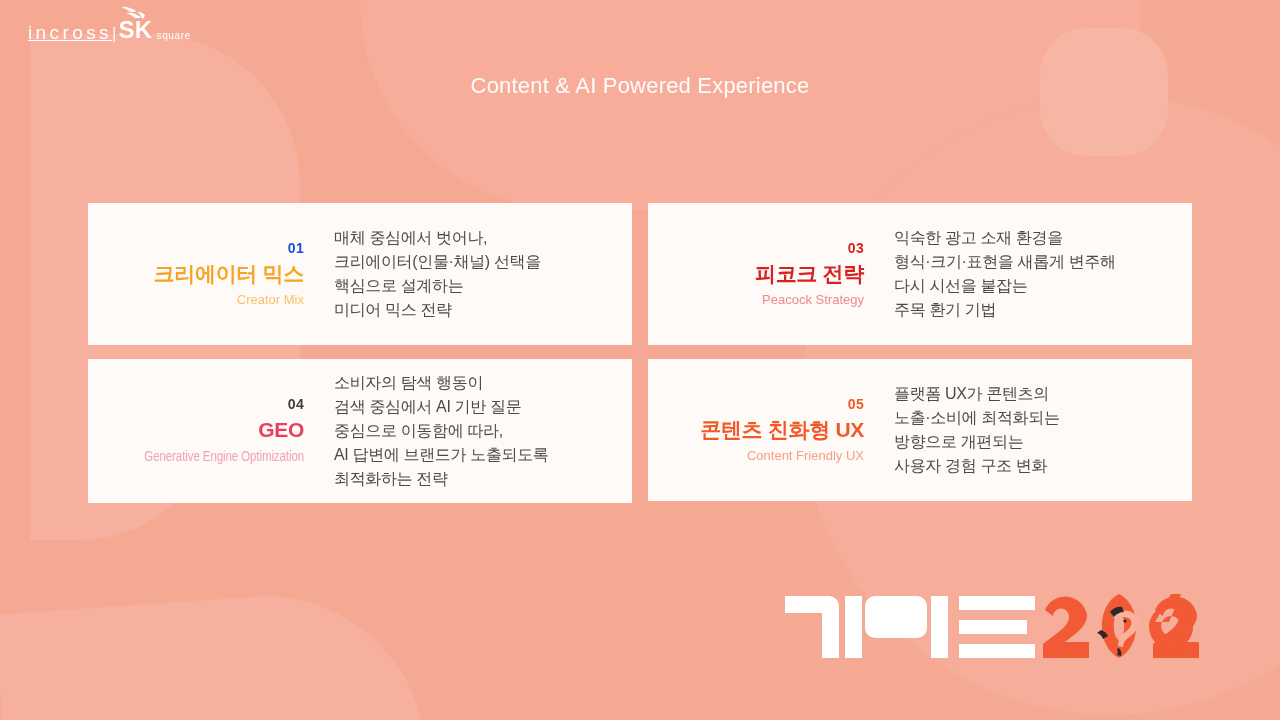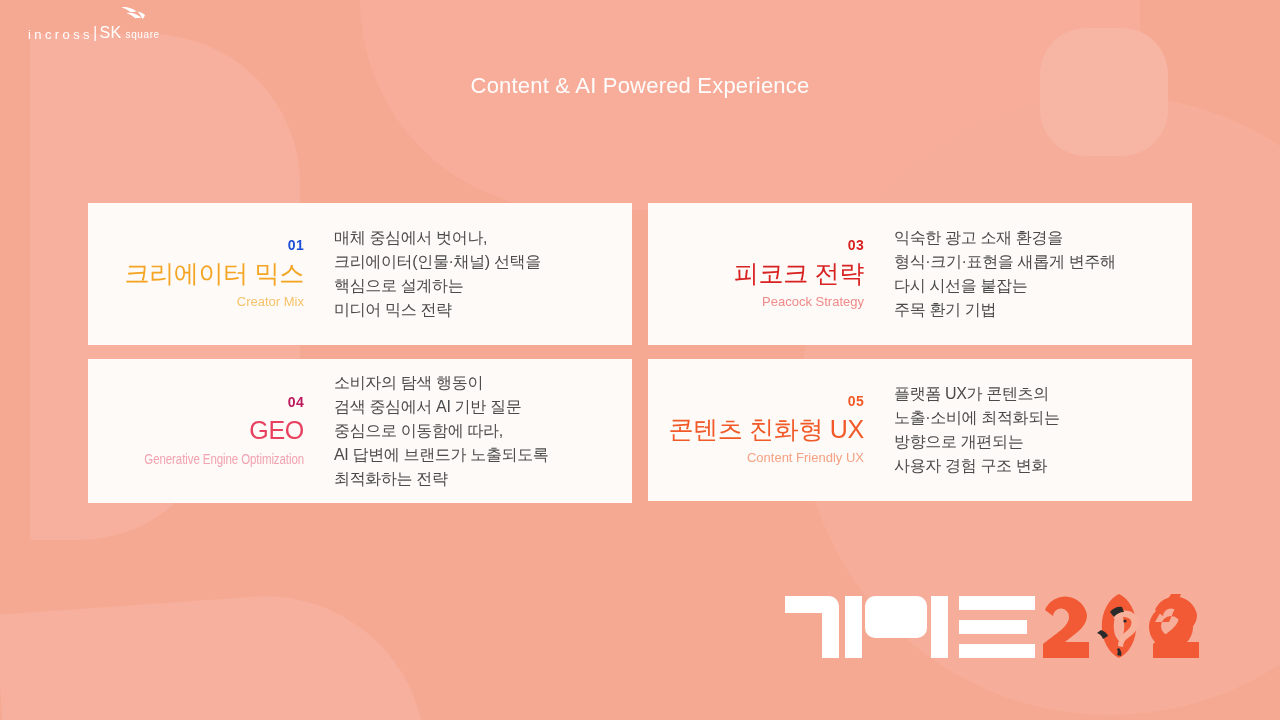--- a/index.html
+++ b/index.html
@@ -97,34 +97,35 @@
     position: absolute;
     left: 28px;
     top: 18px;
     display: flex;
     align-items: flex-end;
     gap: 0px;
     color: #ffffff;
     user-select: none;
   }
   .brand-incross {
-    font-size: 13px;
+    font-size: 19px;
     font-weight: 400;
     letter-spacing: 3.4px;
     line-height: 1;
+    text-decoration: underline;
   }
   .brand-bar {
     font-size: 17px;
     line-height: 1;
     margin: 0 2px 0 0;
     opacity: .9;
   }
   .brand-sk {
-    font-size: 16px;
-    font-weight: 400;
+    font-size: 24px;
+    font-weight: 700;
     letter-spacing: .4px;
     line-height: 1;
   }
   .brand-square {
     font-size: 10px;
     font-weight: 400;
     letter-spacing: .6px;
     line-height: 1;
     margin: 12px 0 1px 4px;
   }
@@ -194,22 +195,22 @@
     box-sizing: border-box;
   }
   .card-num {
     font-size: 14px;
     font-weight: 700;
     line-height: 1;
     letter-spacing: .3px;
     margin-bottom: 7px;
   }
   .card-title-ko {
-    font-size: 25px;
-    font-weight: 400;
+    font-size: 21px;
+    font-weight: 700;
     line-height: 1.16;
     letter-spacing: -.3px;
     white-space: nowrap;
   }
   .card-title-en {
     font-size: 13px;
     font-weight: 400;
     line-height: 1.2;
     margin-top: 6px;
     white-space: nowrap;
@@ -289,21 +290,21 @@
           <div class="card-title-ko" style="color: rgb(216, 34, 33);">피코크 전략</div>
           <div class="card-title-en" style="color: rgb(239, 138, 138);">Peacock Strategy</div>
         </div>
         <div class="card-desc" style="color: rgb(74, 74, 74);">익숙한 광고 소재 환경을
 형식·크기·표현을 새롭게 변주해
 다시 시선을 붙잡는
 주목 환기 기법</div>
       </div>
       <div class="card tall" style="background: rgb(253, 250, 247);">
         <div class="card-head">
-          <div class="card-num" style="color: #be185d;">04</div>
+          <div class="card-num" style="color: #404040;">04</div>
           <div class="card-title-ko" style="color: rgb(232, 64, 94);">GEO</div>
           <div class="card-title-en condensed" style="color: rgb(243, 162, 176);">Generative Engine Optimization</div>
         </div>
         <div class="card-desc" style="color: rgb(74, 74, 74);">소비자의 탐색 행동이
 검색 중심에서 AI 기반 질문
 중심으로 이동함에 따라,
 AI 답변에 브랜드가 노출되도록
 최적화하는 전략</div>
       </div>
       <div class="card" style="background: rgb(253, 250, 247);">

